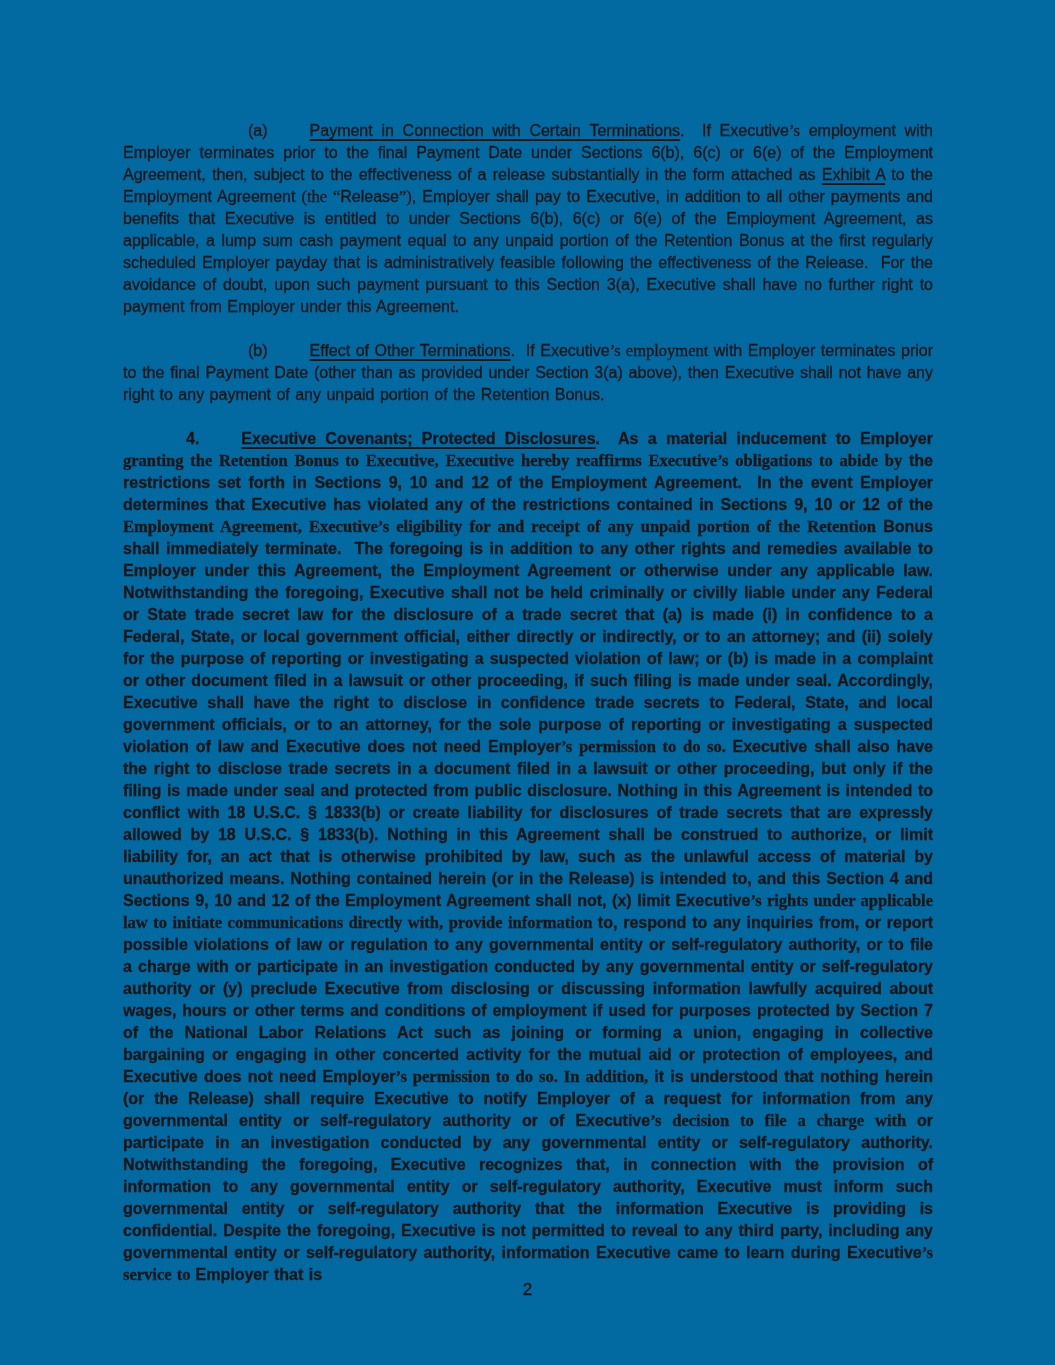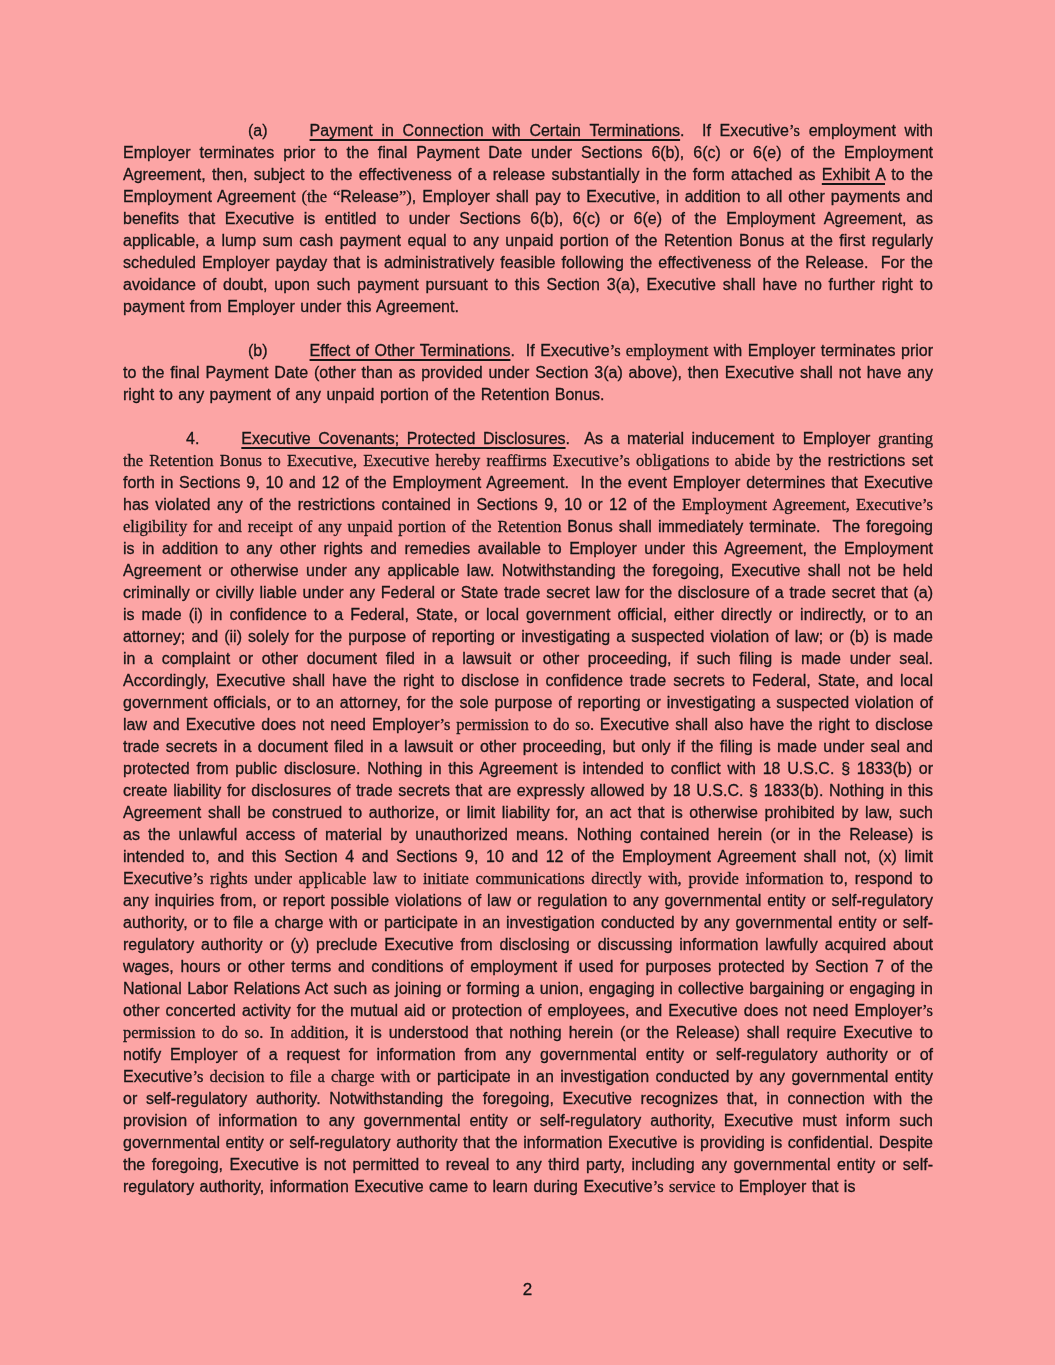--- a/index.html
+++ b/index.html
@@ -11,38 +11,38 @@
     width: 1055px;
     height: 1365px;
     position: relative;
     overflow: hidden;
     font-family: "Liberation Sans", sans-serif;
     color: #161616;
   }
   .page {
     position: absolute;
     inset: 0;
-    background: #fca5a5;
+    background: #0369a1;
   }
   .content {
     position: absolute;
     left: 123px;
     top: 120px;
     width: 810px;
   }
   p.para {
     font-size: 16px;
     line-height: 22px;
     text-align: justify;
     margin: 0 0 22px 0;
     -webkit-text-stroke: 0.3px #161616;
     word-spacing: 1px;
   }
   .indent-deep { text-indent: 125px; }
-  .indent-mid  { text-indent: 63px; }
+  .indent-mid  { text-indent: 63px; font-weight: bold; }
   span.tab {
     display: inline-block;
     width: 42px;
   }
   span.u {
     text-decoration: underline;
     text-underline-offset: 3px;
     text-decoration-thickness: 1.5px;
   }
   span.serif {

